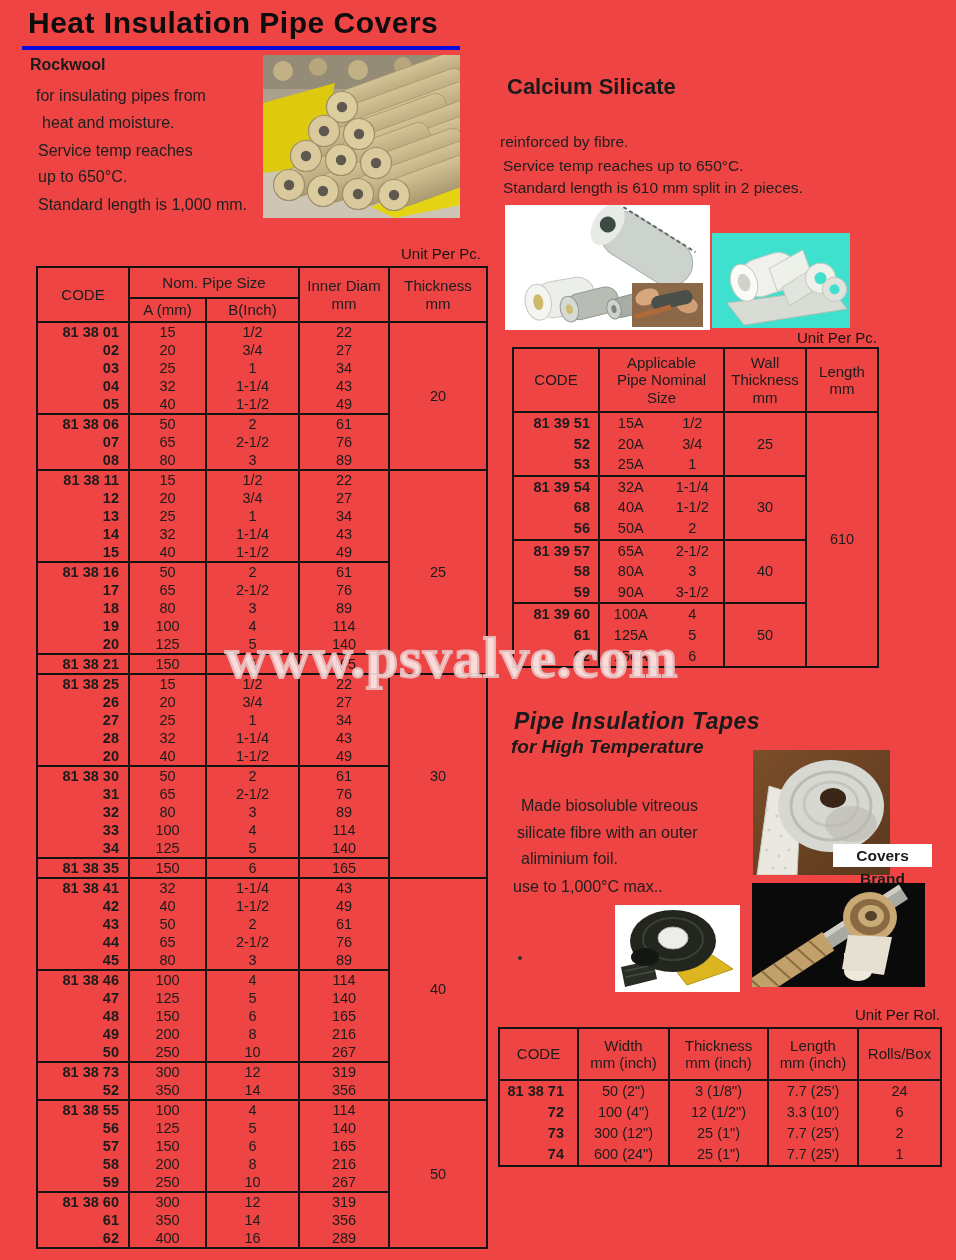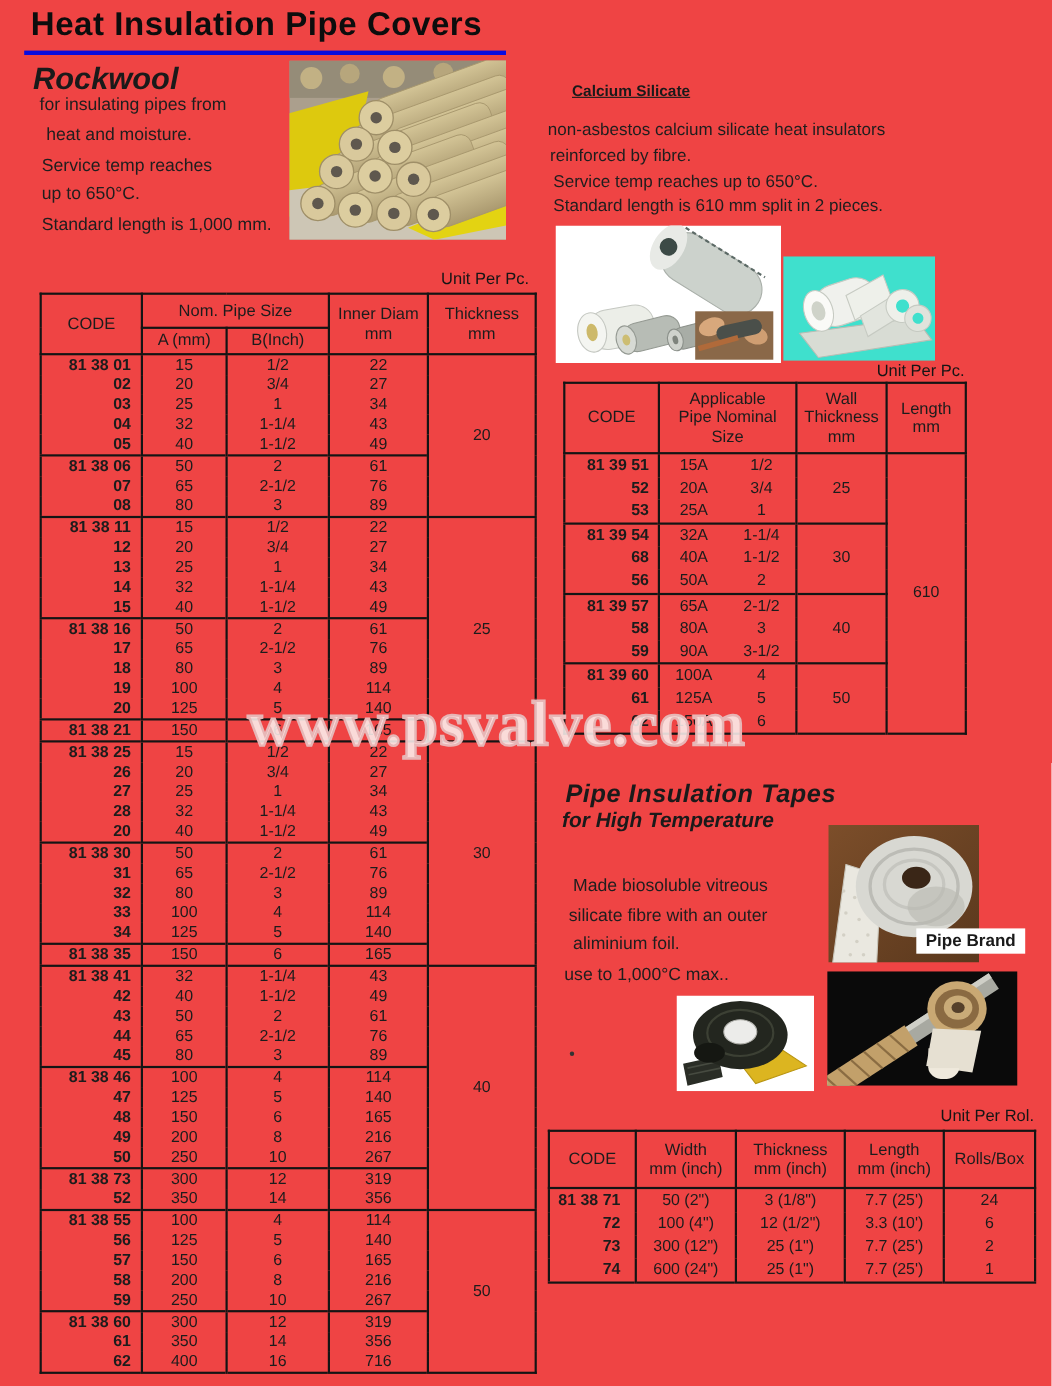--- a/index.html
+++ b/index.html
@@ -5,22 +5,22 @@
   html,body{margin:0;padding:0;background:#fff;}
   .page{position:relative;width:956px;height:1260px;background:#ef4444;overflow:hidden;
         font-family:"Liberation Sans",sans-serif;color:#1a1a1a;}
   .abs{position:absolute;}
 
   
   .title{left:28px;top:6px;font-size:30px;font-weight:700;color:#0d0d0d;letter-spacing:0.5px;}
   .title-underline{left:22px;top:46px;width:438px;height:4px;background:var(--underline,#0b0bdf);}
 
   
-  .h-rockwool{left:30px;top:56px;font-size:28px;font-weight:700;font-style:italic;}
-  .h-calcium{left:520px;top:74px;font-size:14px;font-weight:700;text-decoration:underline;}
+  .h-rockwool{left:30px;top:56px;font-size:16px;font-weight:700;}
+  .h-calcium{left:507px;top:74px;font-size:22px;font-weight:700;}
   .desc{font-size:16px;color:#1e1e1e;white-space:nowrap;}
   .desc-sm{font-size:15.5px;color:#1e1e1e;white-space:nowrap;}
 
   .unit-label{font-size:15px;width:125px;text-align:right;color:#151515;}
 
   
   table{border-collapse:collapse;table-layout:fixed;position:absolute;
         font-family:"Liberation Sans",sans-serif;color:#1c1c1c;}
   table,th,td{border:0;}
   th,td{padding:0;overflow:hidden;}
@@ -159,21 +159,20 @@
           <circle cx="113" cy="108" r="5.2"></circle>
         <circle cx="26" cy="130" r="5.2"></circle>
           <circle cx="60" cy="136" r="5.2"></circle>
           <circle cx="95" cy="139" r="5.2"></circle>
           <circle cx="131" cy="140" r="5.2"></circle>
       </g>
     </svg>
   </div>
 
   <div class="abs h-calcium">Calcium Silicate</div>
-  <div class="abs desc-sm" style="left:498px;top:110px">non-asbestos calcium silicate heat  insulators</div>
   <div class="abs desc-sm" style="left:500px;top:133px">reinforced  by  fibre.</div>
   <div class="abs desc-sm" style="left:503px;top:157px">Service temp  reaches   up to 650°C.</div>
   <div class="abs desc-sm" style="left:503px;top:179px">Standard length is 610 mm  split in 2 pieces.</div>
 
   <div class="abs" style="left:505px;top:205px;width:205px;height:125px">
     <svg class="photo" width="205" height="125" viewBox="0 0 205 125">
       <rect width="205" height="125" fill="#fff"></rect>
       <g transform="rotate(32 130 40)">
         <rect x="92" y="14" width="100" height="46" rx="23" fill="#ccd2cc" stroke="#a9afa9"></rect>
         <ellipse cx="96" cy="37" rx="14" ry="23" fill="#e8eae6"></ellipse>
@@ -551,21 +550,21 @@
         <tr>
           <td class="c-code">61</td>
           <td class="c-a">350</td>
           <td class="c-b">14</td>
           <td class="c-d">356</td>
         </tr>
         <tr>
           <td class="c-code">62</td>
           <td class="c-a">400</td>
           <td class="c-b">16</td>
-          <td class="c-d">716</td>
+          <td class="c-d">289</td>
         </tr>
       </tbody>
   </table>
 
   <table id="cs-table">
     <colgroup>
         <col style="width:86px">
         <col style="width:125px">
         <col style="width:82px">
         <col style="width:72px">
@@ -736,21 +735,21 @@
           <circle cx="20" cy="118" r="1.6"></circle>
           <circle cx="32" cy="118" r="1.6"></circle>
         </g>
       <ellipse cx="78" cy="56" rx="53" ry="46" fill="#d8d8d2"></ellipse>
       <ellipse cx="78" cy="56" rx="40" ry="34" fill="none" stroke="#bcbcb6" stroke-width="3"></ellipse>
       <ellipse cx="78" cy="54" rx="27" ry="22" fill="none" stroke="#c6c6c0" stroke-width="3"></ellipse>
       <ellipse cx="80" cy="48" rx="13" ry="10" fill="#3a2617"></ellipse>
       <ellipse cx="98" cy="74" rx="26" ry="18" fill="#b9b9b1" opacity="0.6"></ellipse>
     </svg>
   </div>
-  <div class="abs brand">Pipe Brand</div>
+  <div class="abs brand">Covers Brand</div>
 
   <div class="abs" style="left:615px;top:905px;width:125px;height:87px">
     <svg class="photo" width="125" height="87" viewBox="0 0 125 87">
       <rect width="125" height="87" fill="#fff"></rect>
       <polygon points="55,58 97,50 118,64 72,80" fill="#dcb520" stroke="#b8940f"></polygon>
       <polygon points="6,62 38,55 42,74 10,82" fill="#2a2d26"></polygon>
       <line x1="10" y1="66" x2="38" y2="60" stroke="#474b41" stroke-width="1.5"></line>
       <line x1="11" y1="72" x2="40" y2="66" stroke="#474b41" stroke-width="1.5"></line>
       <ellipse cx="58" cy="36" rx="43" ry="31" fill="#23261f"></ellipse>
       <ellipse cx="58" cy="34" rx="30" ry="21" fill="none" stroke="#3c4034" stroke-width="2"></ellipse>

